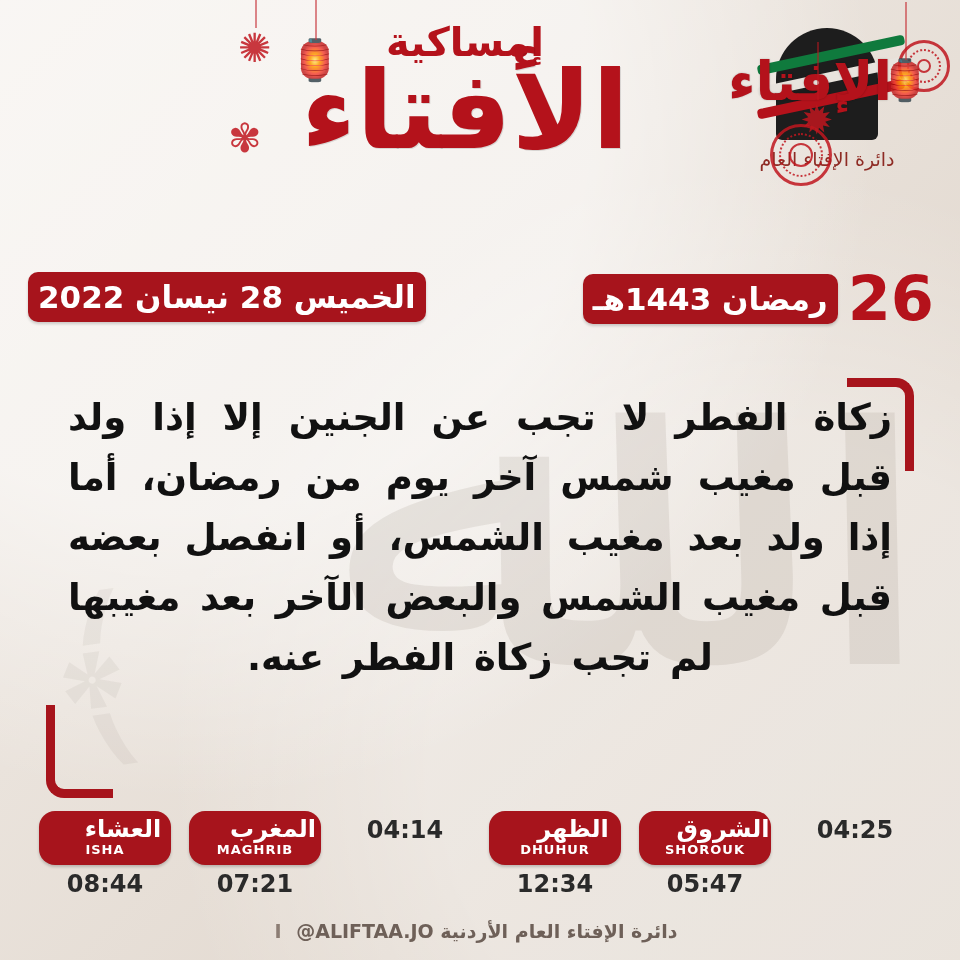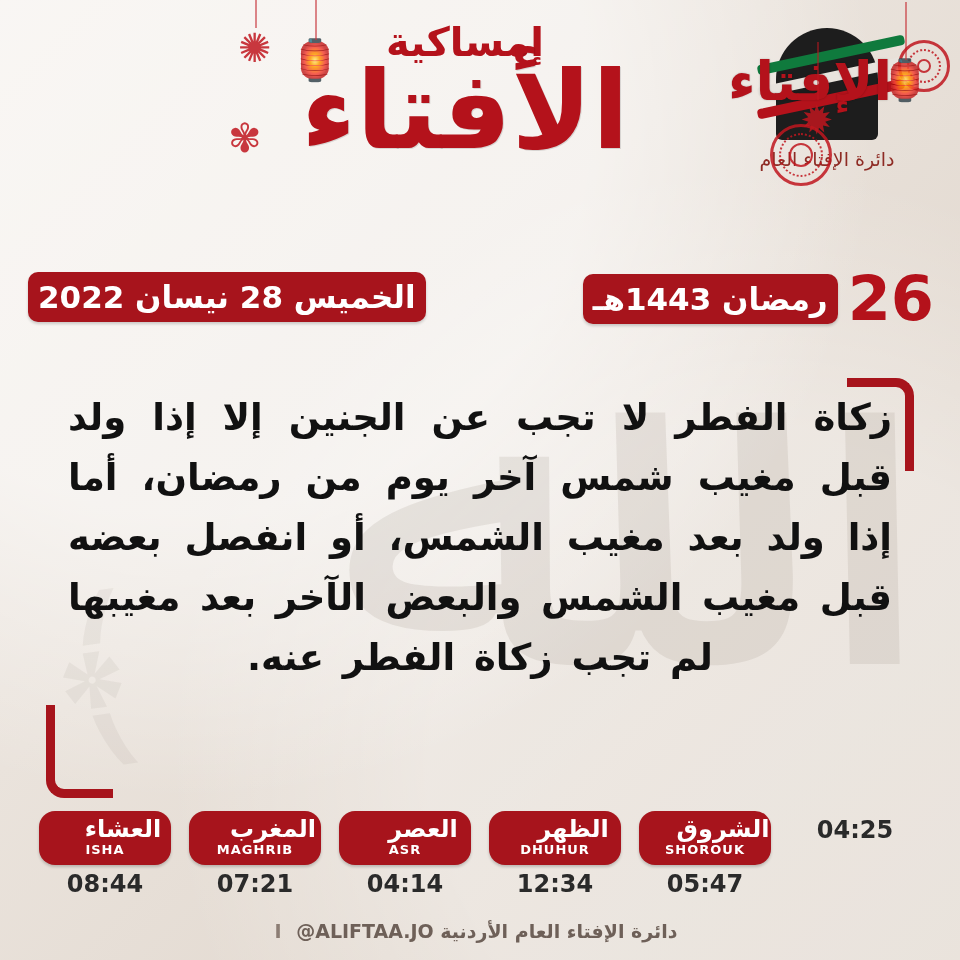--- a/index.html
+++ b/index.html
@@ -236,24 +236,20 @@
 
     <div class="time-card">
       <div class="time-head">
         <div class="time-ar">الظهر</div>
         <div class="time-en">DHUHUR</div>
       </div>
       <div class="time-val">12:34</div>
     </div>
 
     <div class="time-card">
-      <div class="time-head">
-        <div class="time-ar">العصر</div>
-        <div class="time-en">ASR</div>
-      </div>
       <div class="time-val">04:14</div>
     </div>
 
     <div class="time-card">
       <div class="time-head">
         <div class="time-ar">المغرب</div>
         <div class="time-en">MAGHRIB</div>
       </div>
       <div class="time-val">07:21</div>
     </div>

